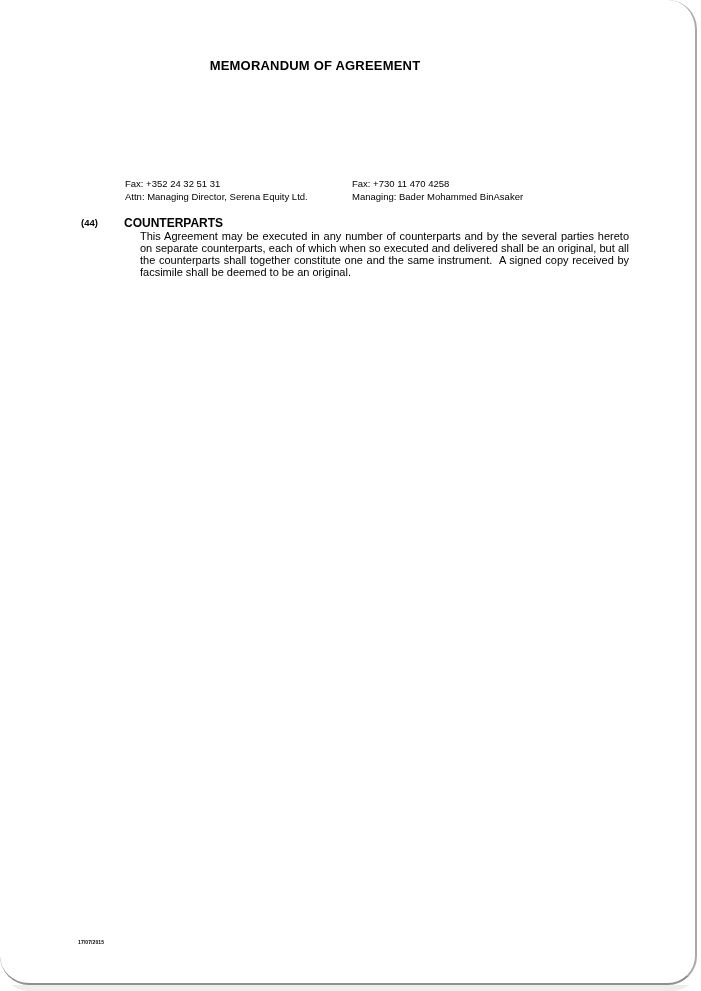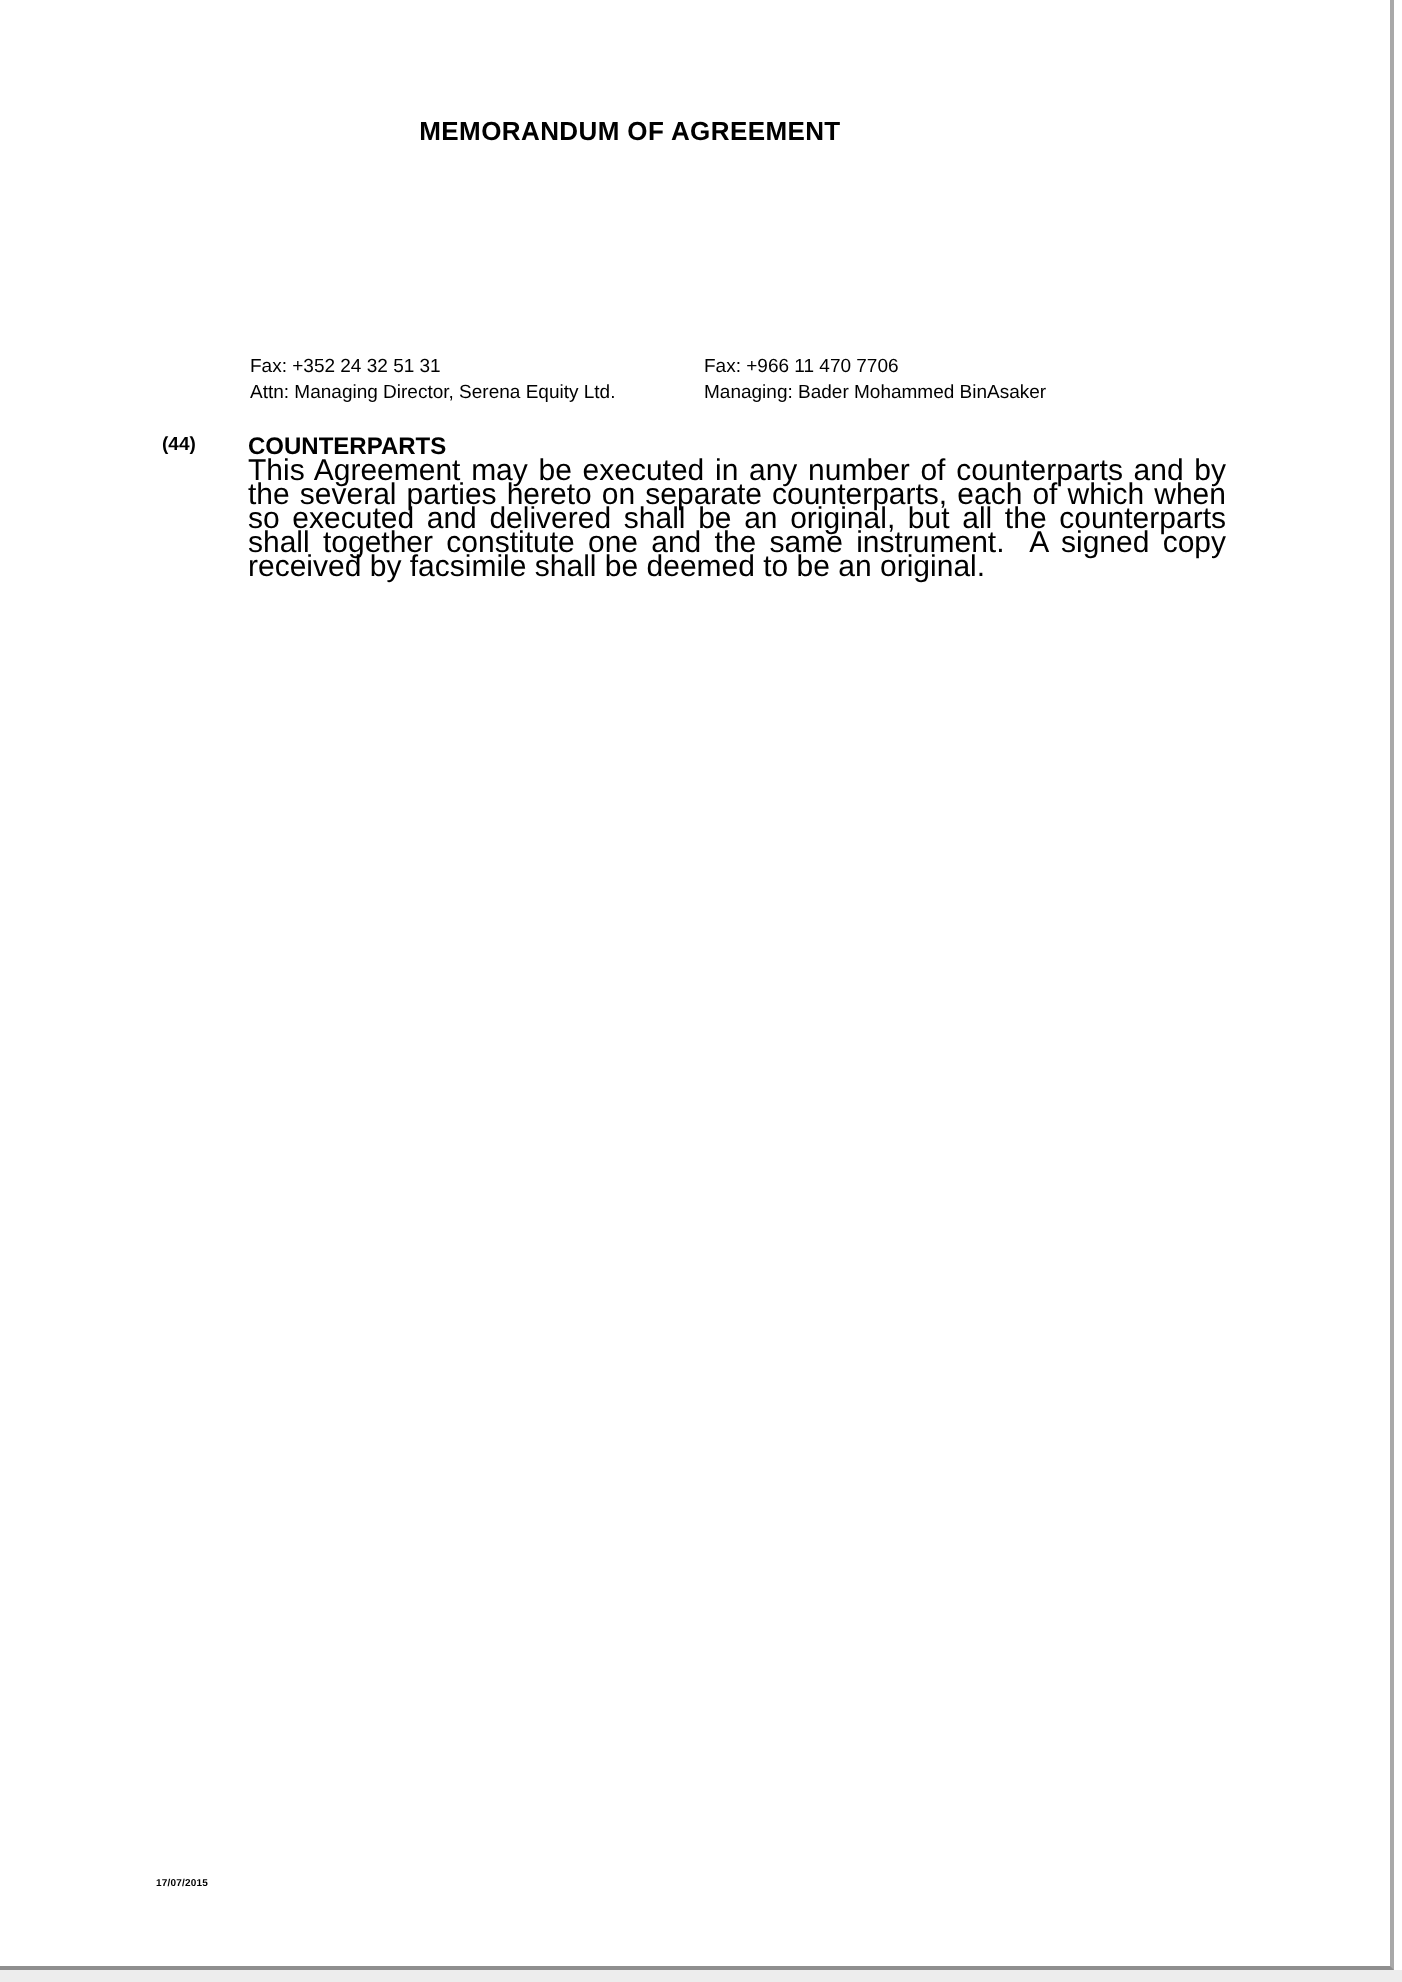--- a/index.html
+++ b/index.html
@@ -1,15 +1,15 @@
 <!DOCTYPE html>
 <html><head>
 <meta charset="utf-8">
 <style>
-  * { box-sizing: border-box; }
+  * { box-sizing: border-box; border-radius: 29px; }
   html, body {
     margin: 0;
     padding: 0;
     width: 701px;
     height: 991px;
     background: #ffffff;
     font-family: "Liberation Sans", sans-serif;
     color: #000000;
     overflow: hidden;
   }
@@ -72,25 +72,25 @@
   .clause-heading {
     position: absolute;
     left: 124px;
     top: 217px;
     font-weight: bold;
     font-size: 12px;
     line-height: 12px;
   }
   .clause-body {
     position: absolute;
-    left: 124px;
+    left: 140px;
     top: 229.5px;
     width: 489px;
     margin: 0;
-    font-size: 15px;
+    font-size: 11px;
     line-height: 12.1px;
     text-align: justify;
   }
   .footer-stamp {
     position: absolute;
     left: 78px;
     top: 939px;
     font-size: 5px;
     font-weight: bold;
     line-height: 6px;
@@ -107,21 +107,21 @@
     <div class="doc-title">
       <div>MEMORANDUM OF AGREEMENT</div>
     </div>
 
     <div class="contacts">
       <div class="contact-col left">
         <div>Fax: +352 24 32 51 31</div>
         <div>Attn: Managing Director, Serena Equity Ltd.</div>
       </div>
       <div class="contact-col right">
-        <div>Fax: +966 11 470 7706</div>
+        <div>Fax: +730 11 470 4258</div>
         <div>Managing: Bader Mohammed BinAsaker</div>
       </div>
     </div>
 
     <div class="clause-number">(44)</div>
 
     <div class="clause-heading">COUNTERPARTS</div>
 
     <p class="clause-body">This Agreement may be executed in any number of counterparts and by the several parties hereto on separate counterparts, each of which when so executed and delivered shall be an original, but all the counterparts shall together constitute one and the same instrument.&nbsp; A signed copy received by facsimile shall be deemed to be an original.</p>
 

